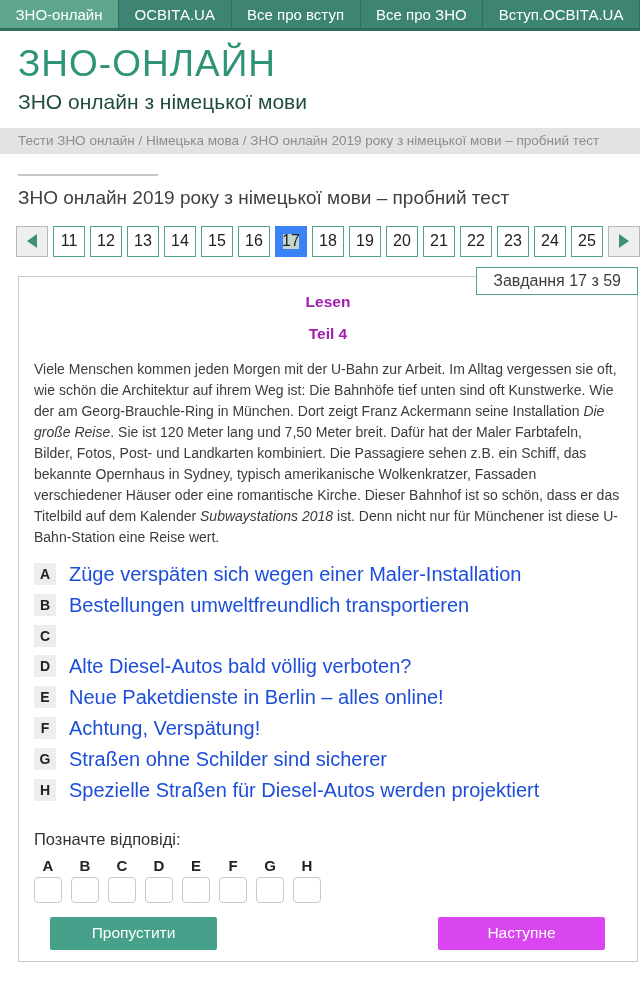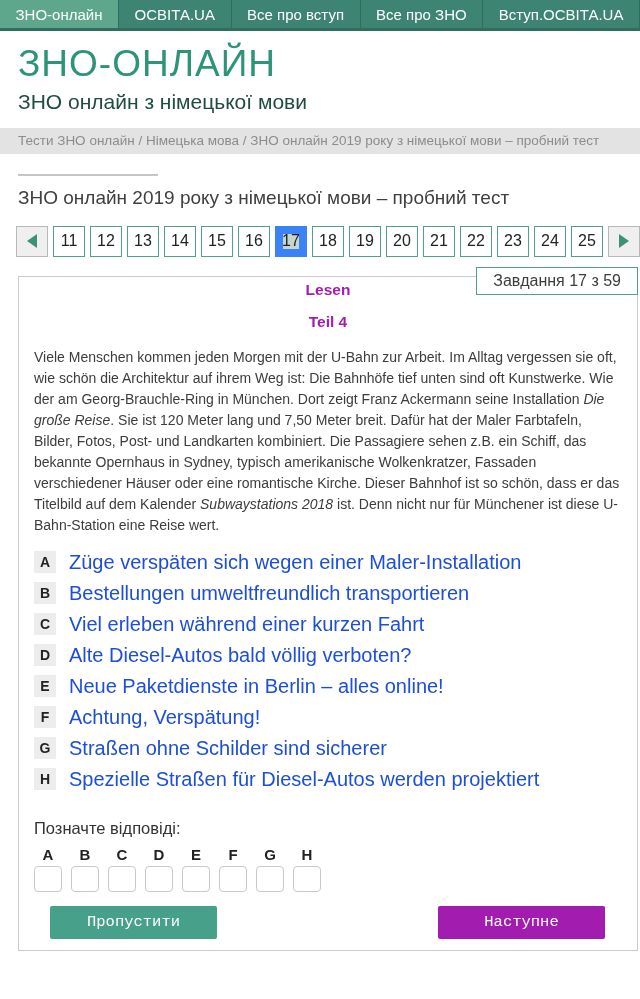--- a/index.html
+++ b/index.html
@@ -51,21 +51,21 @@
   .pg-cell.active { border:8px solid #3b82f6; background:#c4d6cd; }
   .pg-arrow { background:#efefef; border:1px solid #b8b8b8; }
   .tri { width:0; height:0; border-top:7px solid transparent; border-bottom:7px solid transparent; }
   .tri-left  { border-right:10px solid #3e9273; }
   .tri-right { border-left:10px solid #3e9273; }
 
   
   .task-box {
     position:relative; margin:19px 2px 0 18px;
     border:1px solid #cbcbcb; background:#fff;
-    padding:4px 15px 11px 15px;
+    padding:16px 15px 11px 15px;
   }
   .task-badge {
     position:absolute; top:-10px; right:-1px;
     background:#ffffff; border:1px solid #50a189;
     font-size:16px; color:#3c3c3c; padding:4px 16px 4px 16px; white-space:nowrap;
   }
   .task-section, .task-part { text-align:center; font-size:15.5px; font-weight:700; color:#a21caf; }
   .task-part { margin-top:14px; }
 
   .passage { margin-top:16px; font-size:14px; line-height:21px; color:#3c3c3c; }
@@ -90,25 +90,25 @@
   }
   .answer-col .checkbox {
     width:28px; height:26px; margin-top:3px; background:#fff;
     border:1px solid #c9c9c9; border-radius:4px; cursor:pointer;
   }
 
   
   .actions { display:flex; justify-content:space-between; margin:14px 0 0 0; padding:0 17px 0 16px; }
   .btn {
     width:167px; height:33px; border:none; border-radius:2px;
-    font-family:Liberation Mono, monospace;
+    font-family:Liberation Sans, sans-serif;
     color:#ffffff; font-size:15.5px; cursor:pointer;
   }
   .btn-skip { background:#47a18a; }
-  .btn-next { background:#a21caf; }
+  .btn-next { background:#d946ef; }
 </style>
 </head>
 <body>
 
 <nav class="topnav" id="topnav">
     <div class="nav-item active">ЗНО-онлайн</div>
     <div class="nav-item">ОСВІТА.UA</div>
     <div class="nav-item">Все про вступ</div>
     <div class="nav-item">Все про ЗНО</div>
     <div class="nav-item">Вступ.ОСВІТА.UA</div>
@@ -162,21 +162,20 @@
       <div class="option-row">
         <div class="option-letter">A</div>
         <div class="option-text">Züge verspäten sich wegen einer Maler-Installation</div>
       </div>
       <div class="option-row">
         <div class="option-letter">B</div>
         <div class="option-text">Bestellungen umweltfreundlich transportieren</div>
       </div>
       <div class="option-row">
         <div class="option-letter">C</div>
-        <div class="option-text">Viel erleben während einer kurzen Fahrt</div>
       </div>
       <div class="option-row">
         <div class="option-letter">D</div>
         <div class="option-text">Alte Diesel-Autos bald völlig verboten?</div>
       </div>
       <div class="option-row">
         <div class="option-letter">E</div>
         <div class="option-text">Neue Paketdienste in Berlin – alles online!</div>
       </div>
       <div class="option-row">

